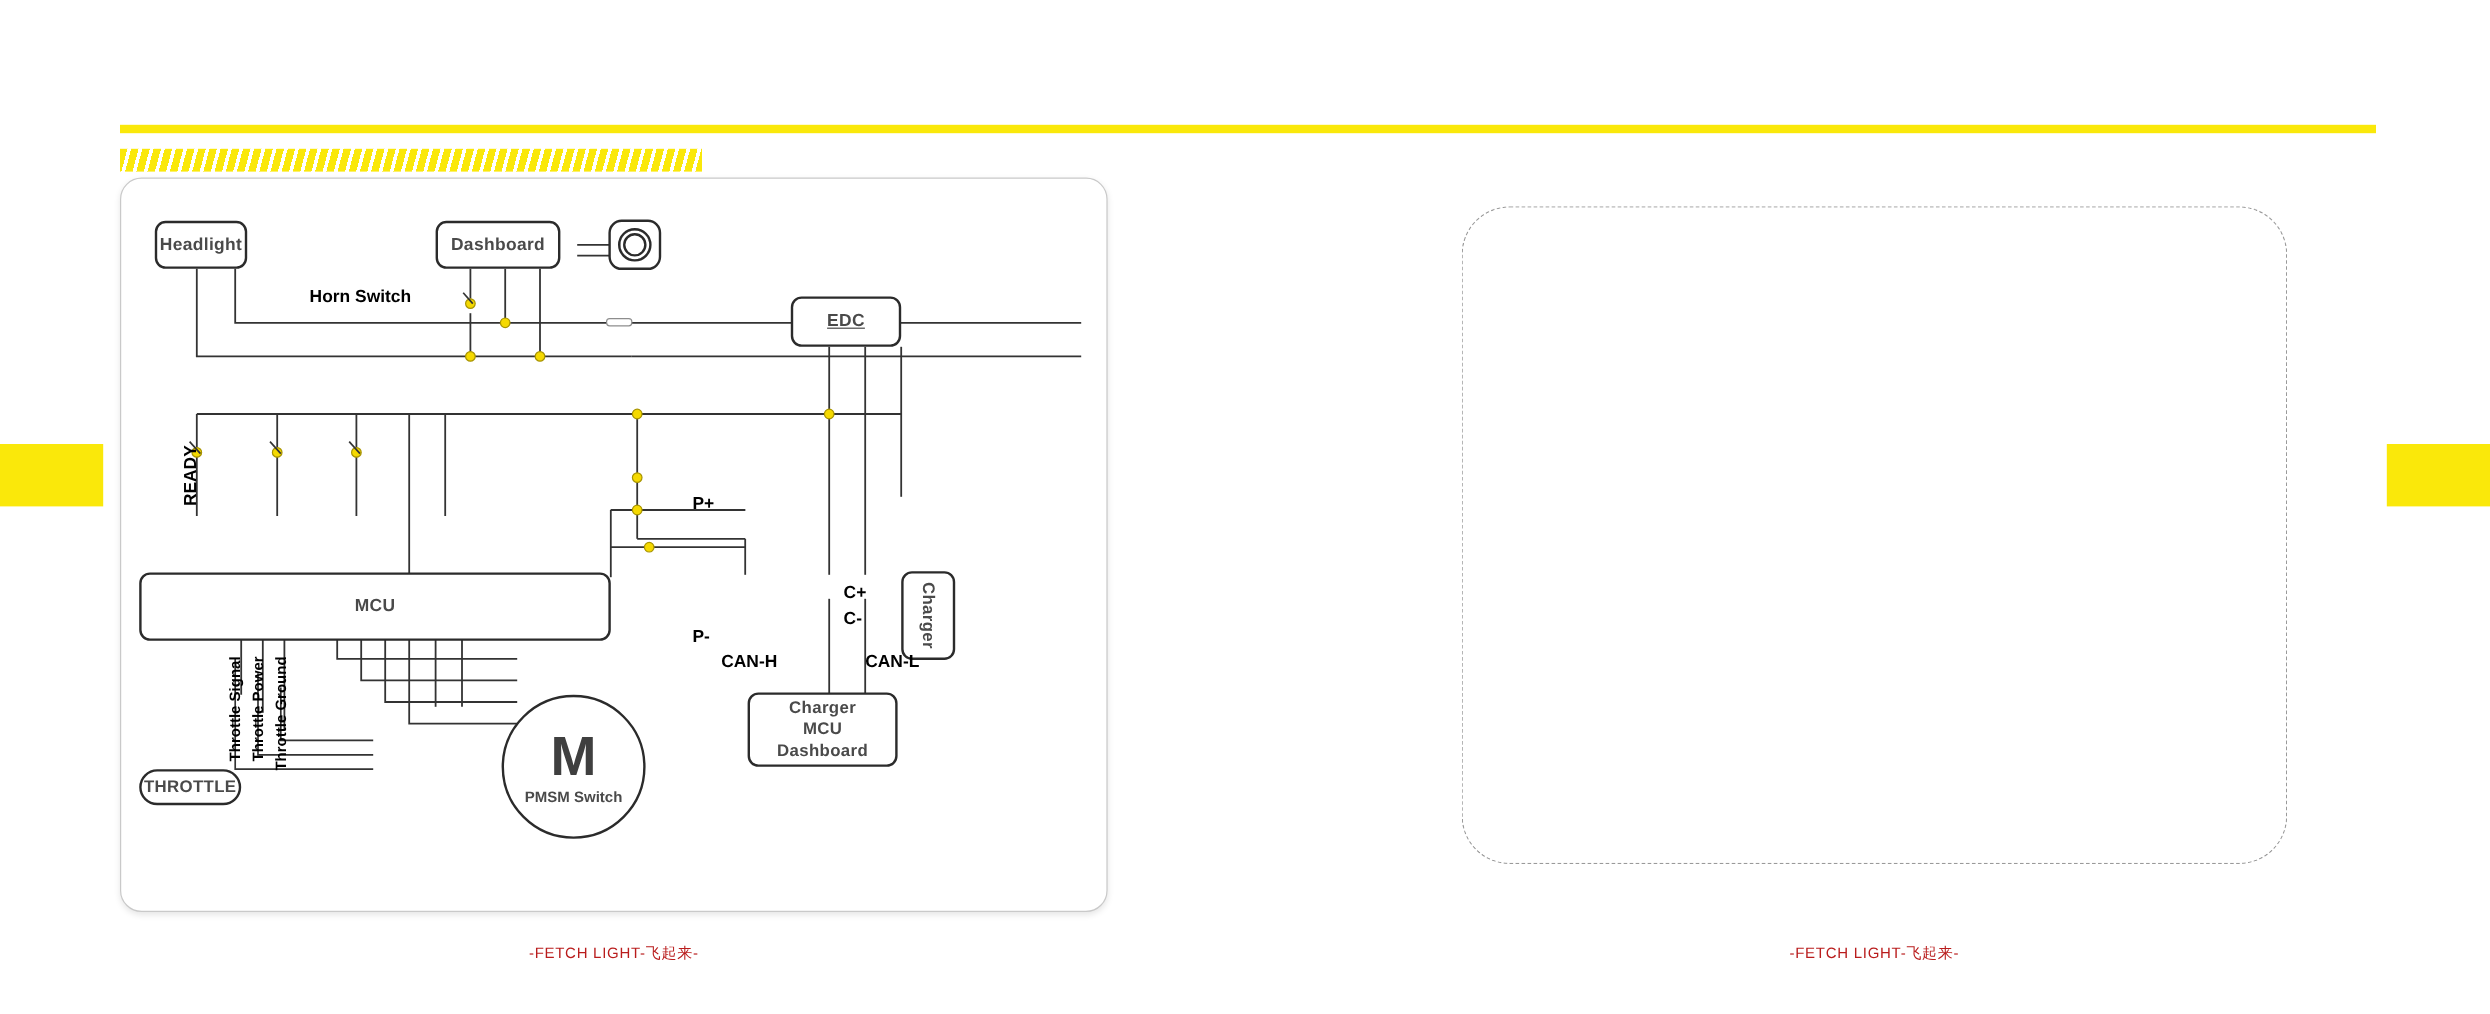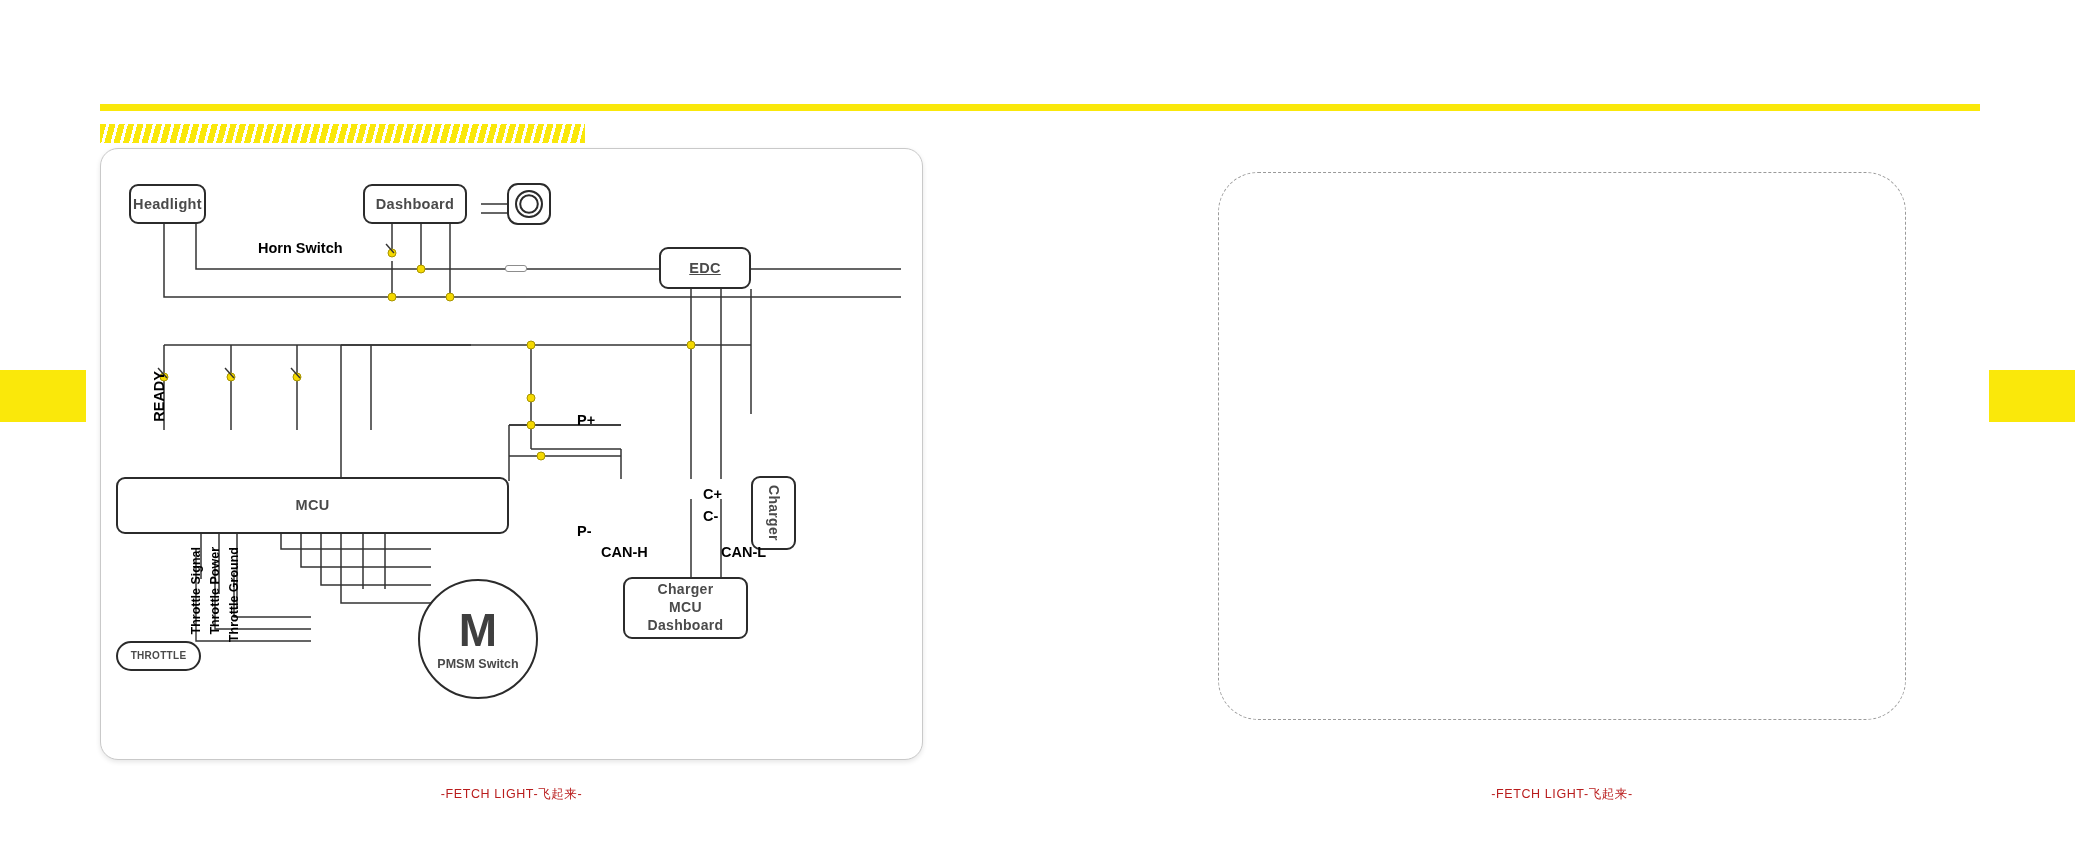--- a/index.html
+++ b/index.html
@@ -276,21 +276,21 @@
       <div class="node vert" style="left:650px; top:327px; width:45px; height:74px; font-size:14px;">
         <span>Charger</span>
       </div>
 
       <div class="node" style="left:522px; top:428px; width:125px; height:62px; flex-direction:column; font-size:14px;">
         <span>Charger</span>
         <span>MCU</span>
         <span>Dashboard</span>
       </div>
 
-      <div class="node pill" style="left:15px; top:492px; width:85px; height:30px; font-size:10px; border-radius:15px;">
+      <div class="node pill" style="left:15px; top:492px; width:85px; height:30px; font-size:14px; border-radius:15px;">
         <span>THROTTLE</span>
       </div>
 
       <div class="motor" style="left:317px; top:430px; width:120px; height:120px;">
         <span class="m-glyph">M</span>
         <span class="m-sub">PMSM Switch</span>
       </div>
 
       <div class="wlabel big" style="left:157px; top:91px;">Horn Switch</div>
 

